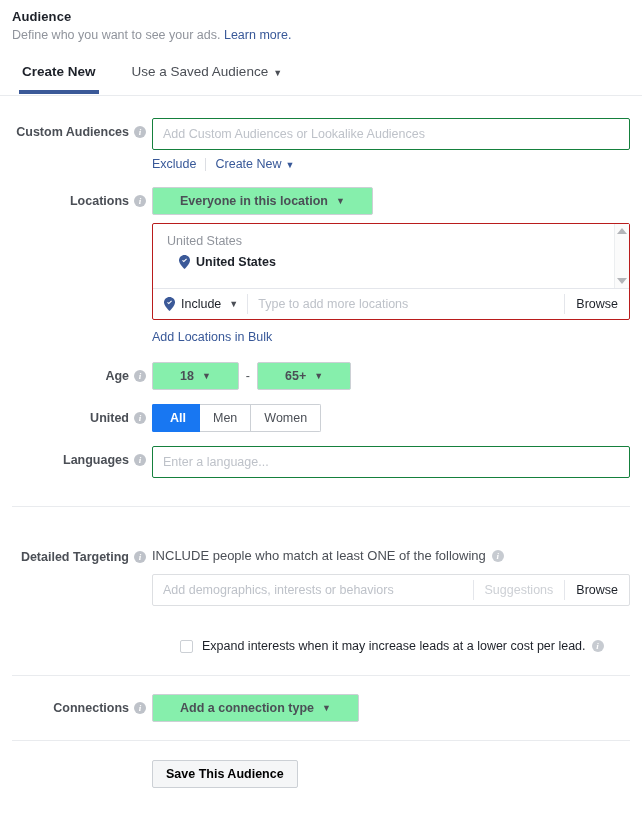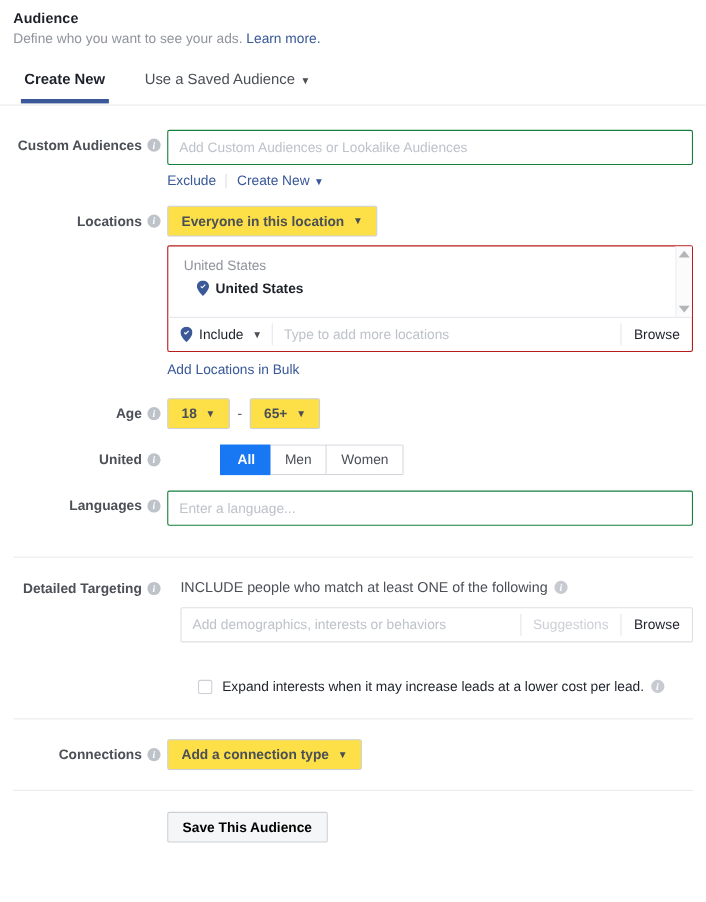--- a/index.html
+++ b/index.html
@@ -68,22 +68,22 @@
     display: flex; align-items: center; padding: 0 10px;
     font-size: 12.5px; color: #bec2c9; border-radius: 2px;
   }
   .link { color: #385898; font-size: 12.5px; cursor: pointer; text-decoration: none; }
   .links-row { margin-top: 7px; display: flex; align-items: center; gap: 9px; font-size: 12.5px; }
   .vbar { width: 1px; height: 13px; background: #dcdee3; display: inline-block; }
 
   
   .ddbtn {
     display: inline-flex; align-items: center; gap: 8px;
-    border: 1px solid #ccd0d5; background: #fde047;
-    height: 28px; padding: 0 12px; border-radius: 2px;
+    border: 1px solid #ccd0d5; background: #86efac;
+    height: 28px; padding: 0 27px; border-radius: 2px;
     font-size: 12.5px; font-weight: bold; color: #4b4f56; cursor: pointer;
   }
   .ddbtn .caret { font-size: 9px; color: #4b4f56; font-weight: normal; }
 
   
   .locbox { border: 1px solid #b91c1c; background: #fff; border-radius: 2px; margin-top: 8px; }
   .loc-list { position: relative; height: 64px; }
   .loc-head {
     font-size: 12.5px; color: #90949c; padding: 9px 0 0 14px; line-height: 16px;
   }
@@ -122,21 +122,21 @@
   .pin { width: 11px; height: 14px; flex: 0 0 auto; display: block; }
 
   
   .seg { display: inline-flex; border-radius: 2px; overflow: hidden; }
   .seg-btn {
     height: 28px; min-width: 38px; padding: 0 13px;
     display: flex; align-items: center; justify-content: center;
     font-size: 12.5px; color: #4b4f56; background: #fff;
     border: 1px solid #ccd0d5; border-left: none; cursor: pointer;
   }
-  .seg-btn:first-child { border-left: 3px solid #14532d; margin-left: 48px; }
+  .seg-btn:first-child { border-left: 5px solid #14532d; }
   .seg-btn.on {
     background: #1877f2; border-color: #1877f2; color: #fff; font-weight: bold;
   }
 
   
   .divider { height: 1px; background: #e9ebee; margin: 0 12px; }
 
   
   .dt-head {
     font-size: 13px; color: #4b4f56; line-height: 18px;
@@ -294,21 +294,21 @@
     </div>
     <div class="field">
       <div class="txtinput">
         <span>Enter a language...</span>
       </div>
     </div>
   </div>
 
   <div class="divider" style="margin-top:28px;"></div>
 
-  <div class="row" style="margin-top:14px;gap:12px;">
+  <div class="row" style="margin-top:36px;">
     <div class="lbl">
       <span>Detailed Targeting</span>
       <span class="info">i</span>
     </div>
     <div class="field">
       <div class="dt-head">
         <span>INCLUDE people who match at least ONE of the following</span>
         <span class="info light">i</span>
       </div>
       <div class="dt-input">

